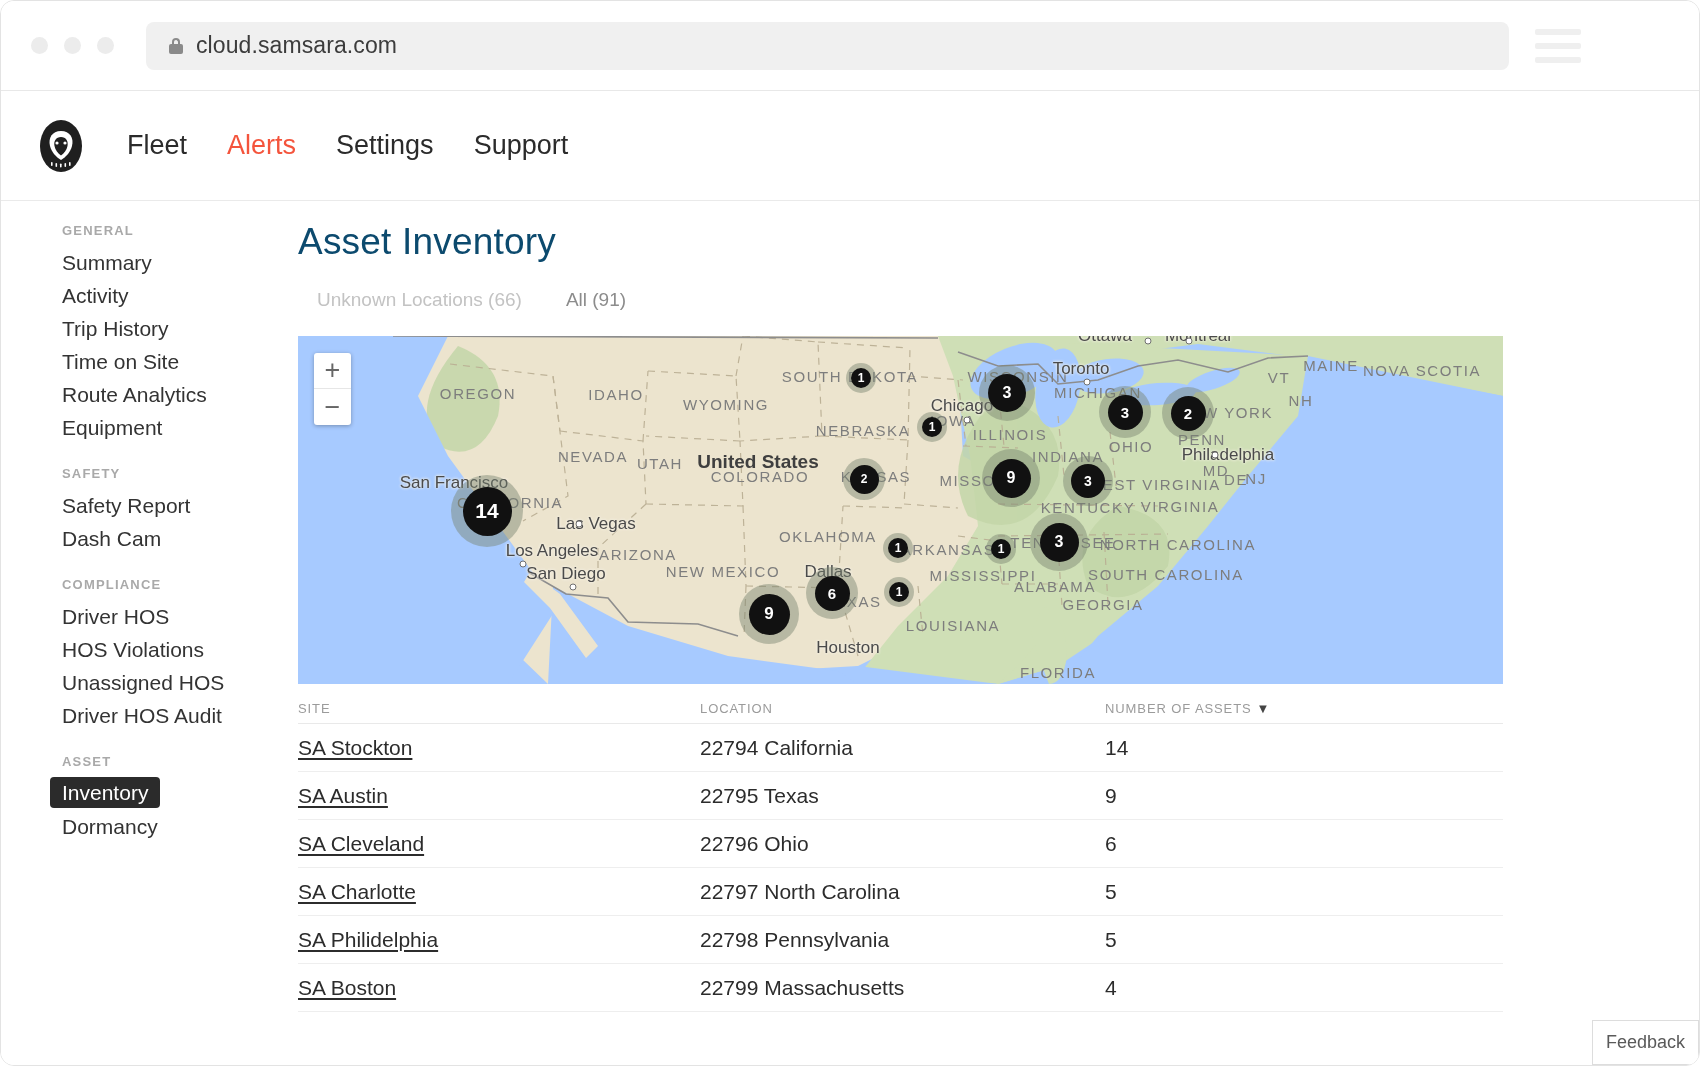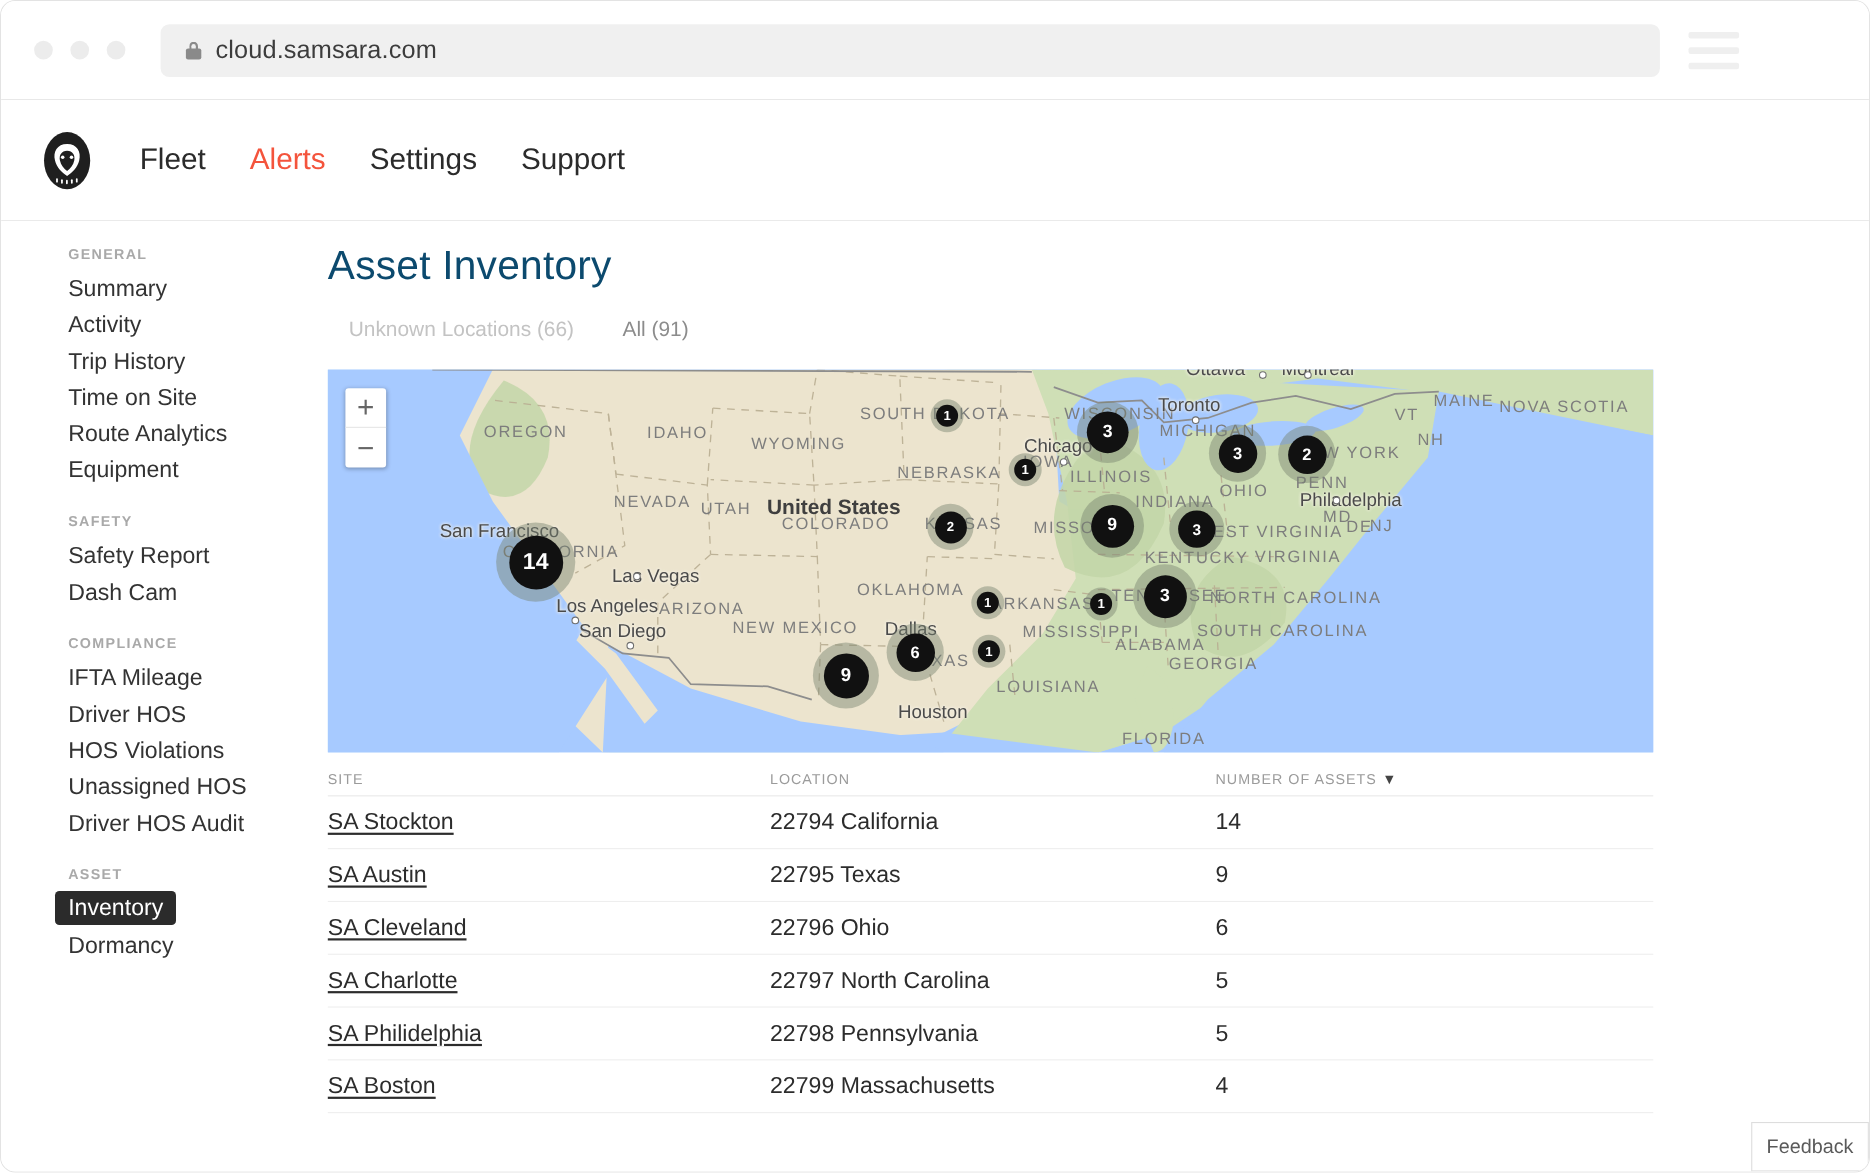--- a/index.html
+++ b/index.html
@@ -230,21 +230,20 @@
     <div class="side-item">Route Analytics</div>
     <div class="side-item">Equipment</div>
 
     <div class="side-gap"></div>
     <div class="side-group-label">SAFETY</div>
     <div class="side-item">Safety Report</div>
     <div class="side-item">Dash Cam</div>
 
     <div class="side-gap"></div>
     <div class="side-group-label">COMPLIANCE</div>
-    <div class="side-item">IFTA Mileage</div>
     <div class="side-item">Driver HOS</div>
     <div class="side-item">HOS Violations</div>
     <div class="side-item">Unassigned HOS</div>
     <div class="side-item">Driver HOS Audit</div>
 
     <div class="side-gap"></div>
     <div class="side-group-label">ASSET</div>
     <div style="height:33px;">
       <span class="side-item selected">Inventory</span>
     </div>

